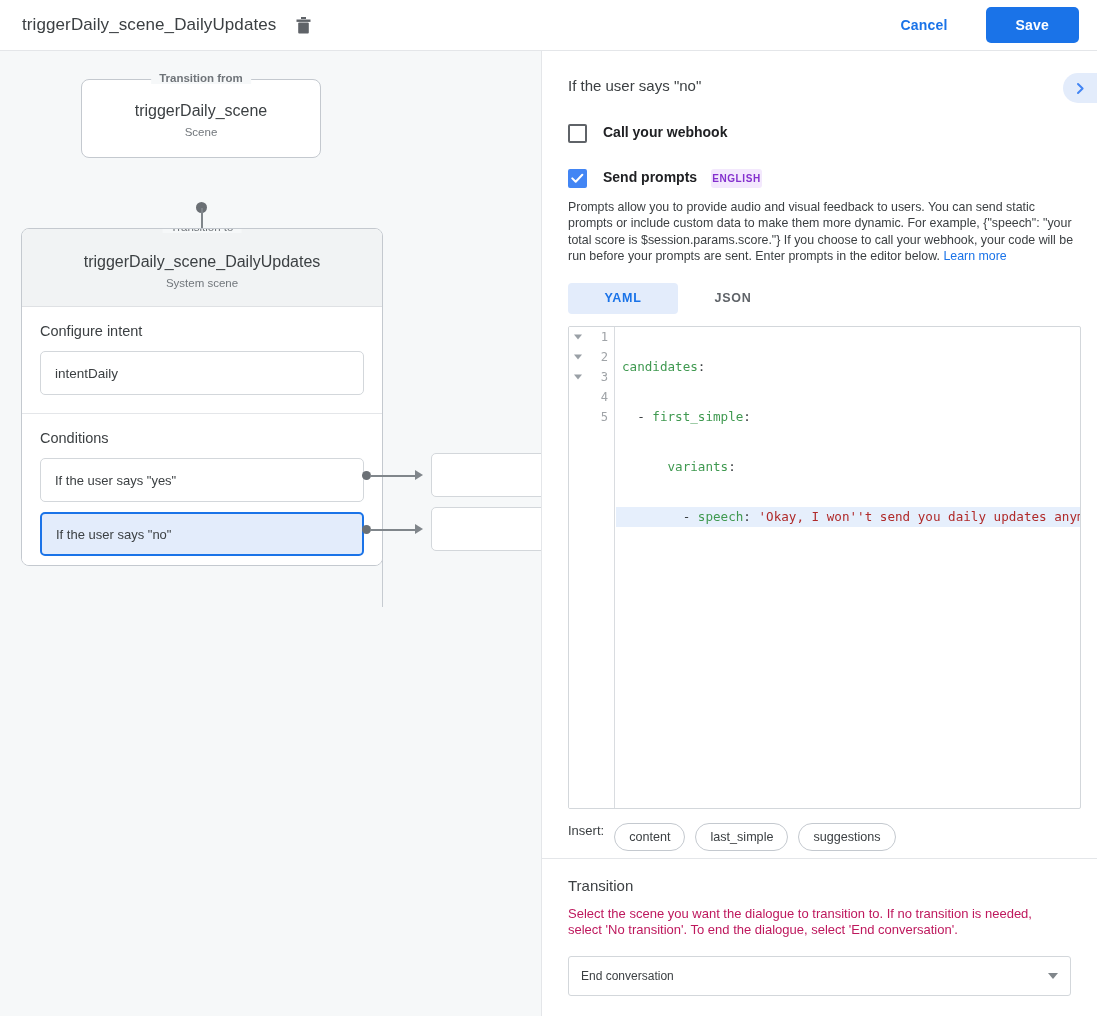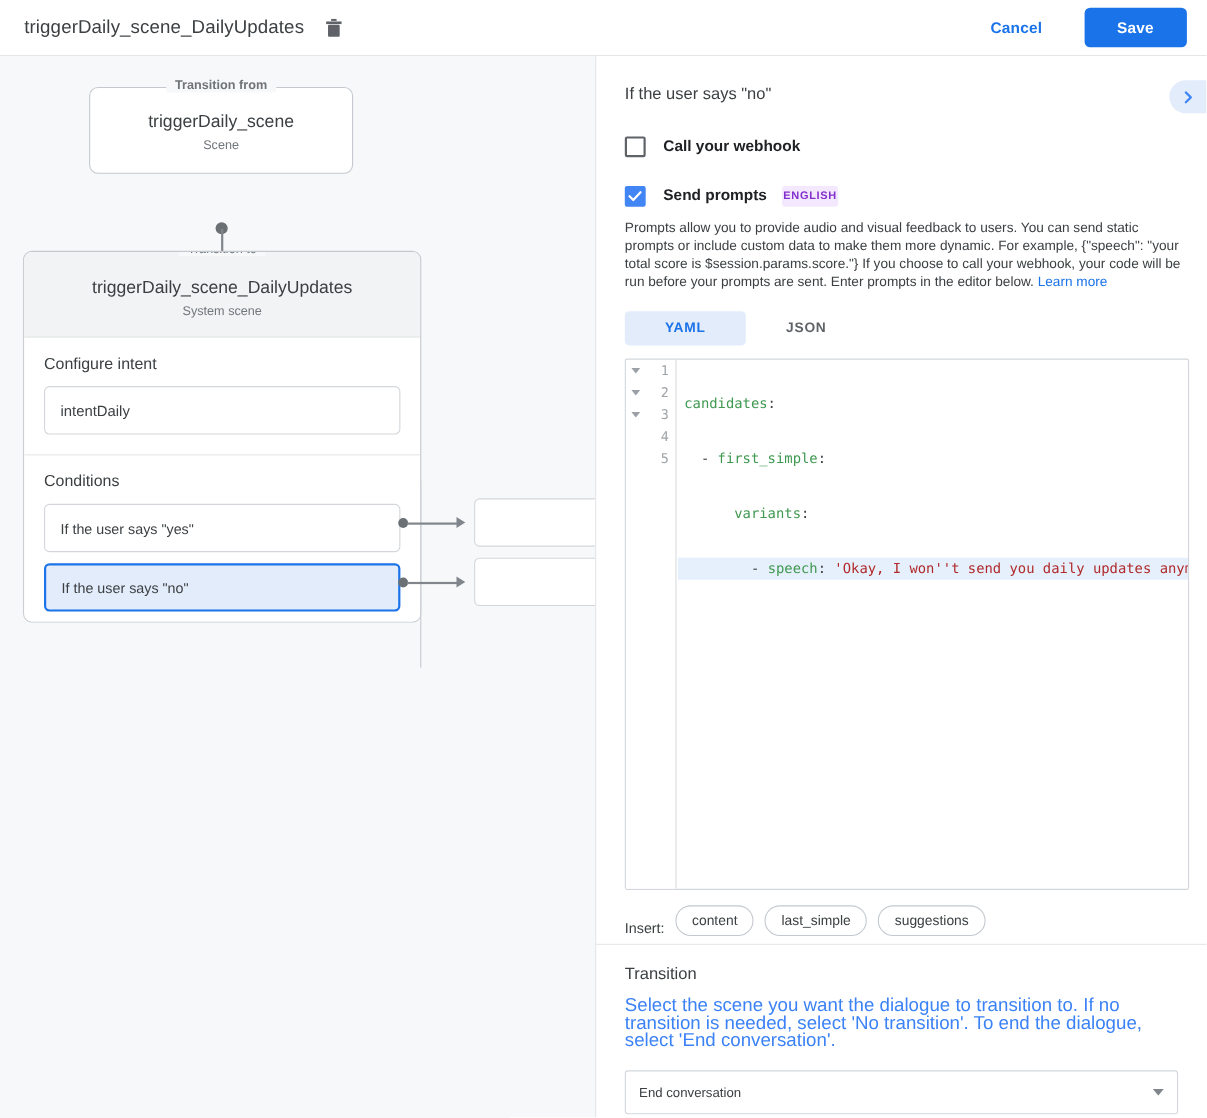--- a/index.html
+++ b/index.html
@@ -223,38 +223,38 @@
     position: absolute; left: 47px; top: 0; right: 0; bottom: 0;
     overflow: hidden; white-space: pre;
   }
   .c-row { height: 20px; line-height: 20px; padding-left: 6px; }
   .c-row.hl { background: #e6effc; }
   .yk { color: #3f9950; }
   .ys { color: #b02a2a; }
   .yp { color: #3c4043; }
 
   .insert-row {
-    display: flex; align-items: flex-end; gap: 10px;
+    display: flex; align-items: flex-start; gap: 10px;
     margin: 14px 0 0 26px; font-size: 13px; color: #3c4043;
   }
   .chip {
     border: 1px solid #c4c9cf; border-radius: 16px;
     padding: 6px 14px; font-size: 12.6px; color: #3c4043;
     background: #fff; cursor: pointer; font-family: inherit;
   }
 
   .divider {
     position: absolute; left: 0; width: 556px; height: 1px;
     background: #e4e6e9;
   }
 
   .trans-title { margin: 0 0 0 26px; font-size: 15px; color: #3c4043; }
   .trans-desc {
     margin: 12px 26px 0 26px; width: 500px;
-    font-size: 17px; line-height: 16.4px; color: #3b82f6;
+    font-size: 13px; line-height: 16.4px; color: #be185d;
   }
   .select {
     margin: 18px 0 0 26px; width: 503px; height: 40px;
     border: 1px solid #d3d7db; border-radius: 3px; background: #fff;
     display: flex; align-items: center; padding: 0 12px;
     font-size: 12px; color: #3c4043; cursor: pointer;
   }
   .caret {
     margin-left: auto; width: 0; height: 0;
     border-left: 5px solid transparent; border-right: 5px solid transparent;

